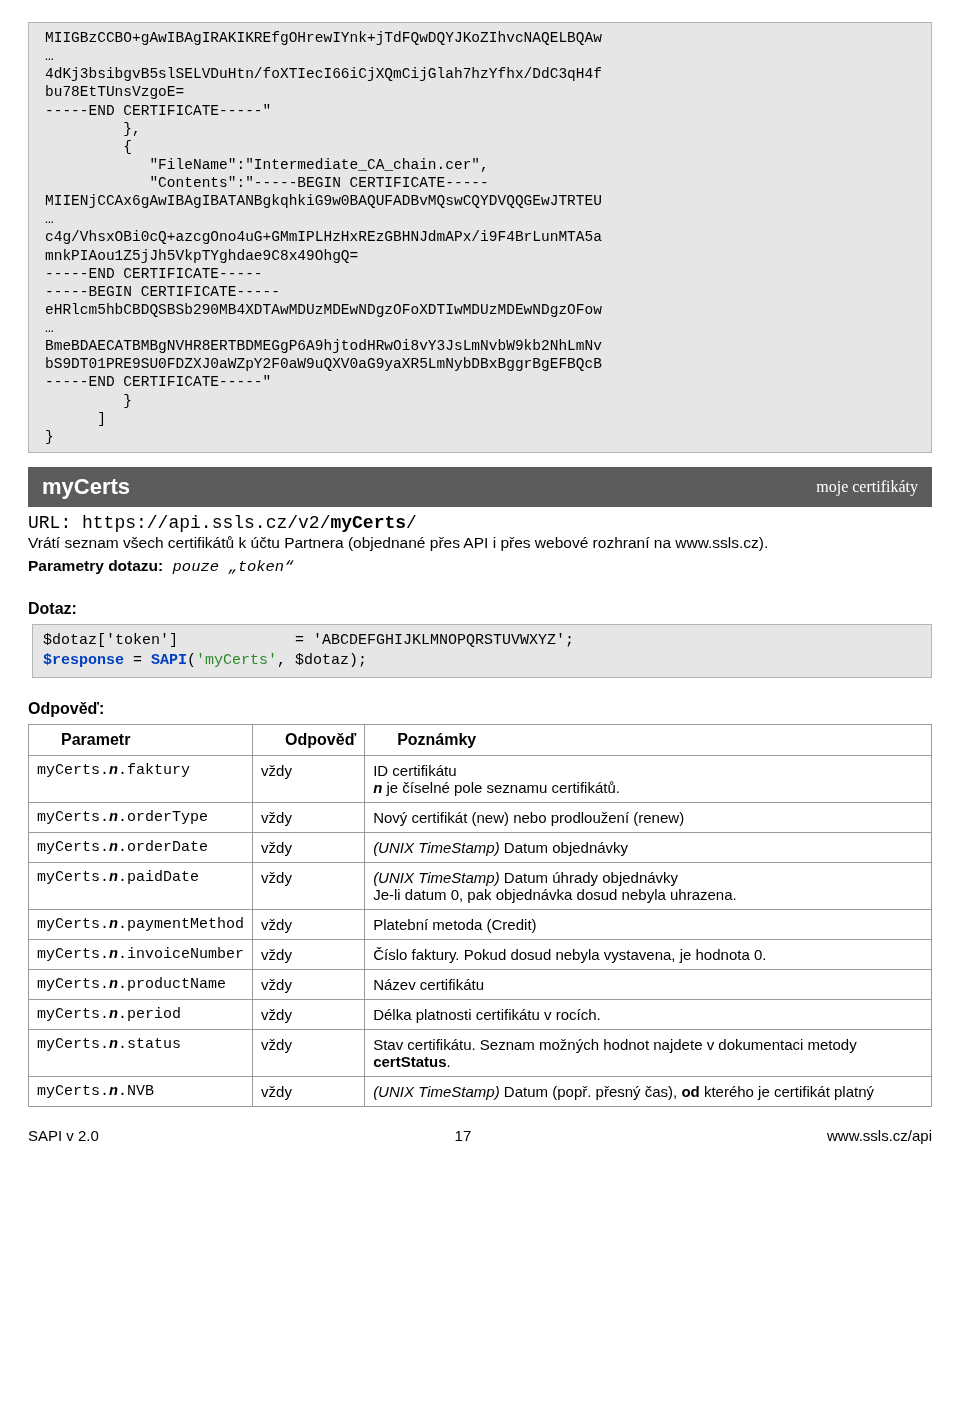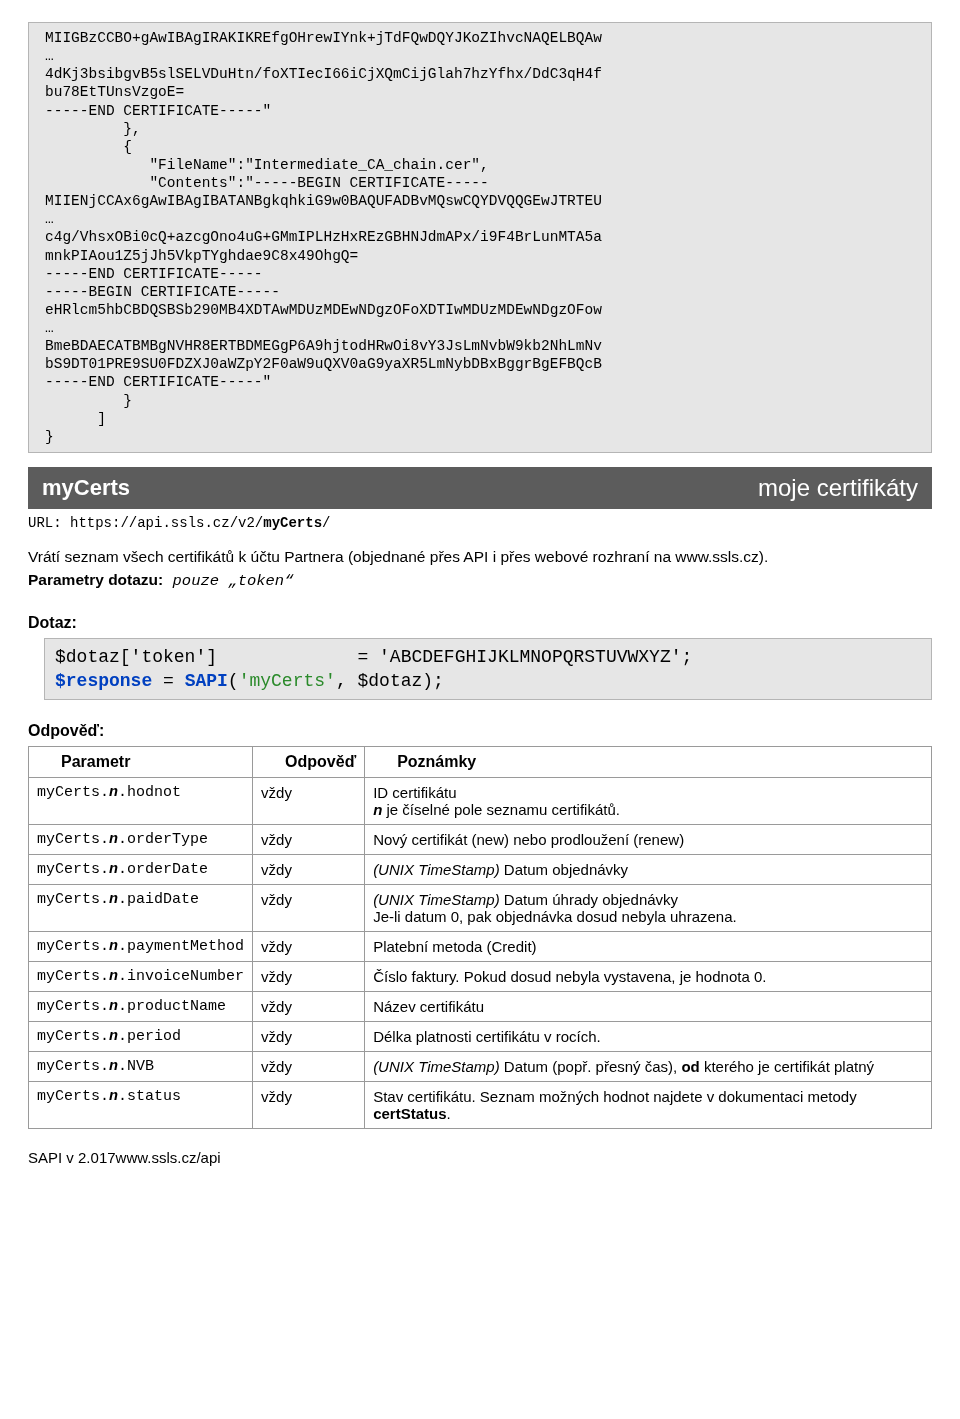--- a/index.html
+++ b/index.html
@@ -29,50 +29,51 @@
     justify-content: space-between;
     align-items: center;
     padding: 7px 14px;
     margin: 0 0 6px 0;
   }
   .section-header .left {
     font-size: 22px;
     font-weight: bold;
   }
   .section-header .right {
-    font-size: 24px;
+    font-size: 16px;
     font-weight: normal;
+    font-family: Liberation Serif, serif;
   }
   .url-line {
     font-family: "Courier New", monospace;
-    font-size: 14px;
-    margin: 2px 0 16px 0;
+    font-size: 18px;
+    margin: 2px 0 0 0;
   }
   .url-line .bold { font-weight: bold; }
   .desc {
     font-size: 15.5px;
     line-height: 1.35;
     margin: 0 0 2px 0;
   }
   .desc .italic { font-style: italic; font-family: "Courier New", monospace; }
   .desc .code { font-family: "Courier New", monospace; }
   .sub-heading {
     font-weight: bold;
     font-size: 16px;
     margin: 22px 0 6px 0;
   }
   .query-block {
     background: #e6e6e6;
     border: 1px solid #b5b5b5;
     padding: 6px 10px;
     font-family: "Courier New", monospace;
-    font-size: 18px;
+    font-size: 15px;
     line-height: 1.35;
     white-space: pre-wrap;
-    margin: 0 0 12px 16px;
+    margin: 0 0 12px 4px;
   }
   .mono-blue { color: #0040c0; font-weight: bold; }
   .mono-green { color: #2a8a2a; }
   table.resp {
     border-collapse: collapse;
     width: 100%;
     margin: 0 0 20px 0;
   }
   table.resp th, table.resp td {
     border: 1px solid #9a9a9a;
@@ -90,20 +91,21 @@
   table.resp td.param {
     font-family: "Courier New", monospace;
     white-space: nowrap;
   }
   .note-line .i { font-style: italic; }
   .note-line .bi { font-style: italic; font-weight: bold; }
   .note-line .code { font-family: Liberation Sans, sans-serif; }
   .note-line .b { font-weight: bold; }
   .footer {
     display: flex;
+    justify-content: space-between;
     font-size: 15px;
   }
 </style>
 </head>
 <body>
 
 <pre class="code-block">MIIGBzCCBO+gAwIBAgIRAKIKREfgOHrewIYnk+jTdFQwDQYJKoZIhvcNAQELBQAw
 …
 4dKj3bsibgvB5slSELVDuHtn/foXTIecI66iCjXQmCijGlah7hzYfhx/DdC3qH4f
 bu78EtTUnsVzgoE=
@@ -150,21 +152,21 @@
 <table class="resp">
   <thead>
     <tr>
       <th>Parametr</th>
       <th>Odpověď</th>
       <th>Poznámky</th>
     </tr>
   </thead>
   <tbody>
     <tr>
-      <td class="param"><span>myCerts.</span><span class="bi" style="font-style:italic;font-weight:bold">n</span><span>.hodnot</span></td>
+      <td class="param"><span>myCerts.</span><span class="bi" style="font-style:italic;font-weight:bold">n</span><span>.faktury</span></td>
       <td>vždy</td>
       <td class="note-line">
         <span>ID certifikátu</span><br>
         <span class="bi">n</span><span> je číselné pole seznamu certifikátů.</span>
       </td>
     </tr>
     <tr>
       <td class="param"><span>myCerts.</span><span style="font-style:italic;font-weight:bold">n</span><span>.orderType</span></td>
       <td>vždy</td>
       <td class="note-line"><span>Nový certifikát (</span><span class="code">new</span><span>) nebo prodloužení (</span><span class="code">renew</span><span>)</span></td>
@@ -196,28 +198,28 @@
       <td class="param"><span>myCerts.</span><span style="font-style:italic;font-weight:bold">n</span><span>.productName</span></td>
       <td>vždy</td>
       <td class="note-line">Název certifikátu</td>
     </tr>
     <tr>
       <td class="param"><span>myCerts.</span><span style="font-style:italic;font-weight:bold">n</span><span>.period</span></td>
       <td>vždy</td>
       <td class="note-line">Délka platnosti certifikátu v rocích.</td>
     </tr>
     <tr>
+      <td class="param"><span>myCerts.</span><span style="font-style:italic;font-weight:bold">n</span><span>.status</span></td>
+      <td>vždy</td>
+      <td class="note-line"><span>Stav certifikátu. Seznam možných hodnot najdete v dokumentaci metody </span><span class="b">certStatus</span><span>.</span></td>
+    </tr>
+    <tr>
       <td class="param"><span>myCerts.</span><span style="font-style:italic;font-weight:bold">n</span><span>.NVB</span></td>
       <td>vždy</td>
       <td class="note-line"><span class="i">(UNIX TimeStamp)</span><span> Datum (popř. přesný čas), </span><span class="b">od</span><span> kterého je certifikát platný</span></td>
-    </tr>
-    <tr>
-      <td class="param"><span>myCerts.</span><span style="font-style:italic;font-weight:bold">n</span><span>.status</span></td>
-      <td>vždy</td>
-      <td class="note-line"><span>Stav certifikátu. Seznam možných hodnot najdete v dokumentaci metody </span><span class="b">certStatus</span><span>.</span></td>
     </tr>
   </tbody>
 </table>
 
 <div class="footer">
   <span>SAPI v 2.0</span>
   <span>17</span>
   <span>www.ssls.cz/api</span>
 </div>
 

